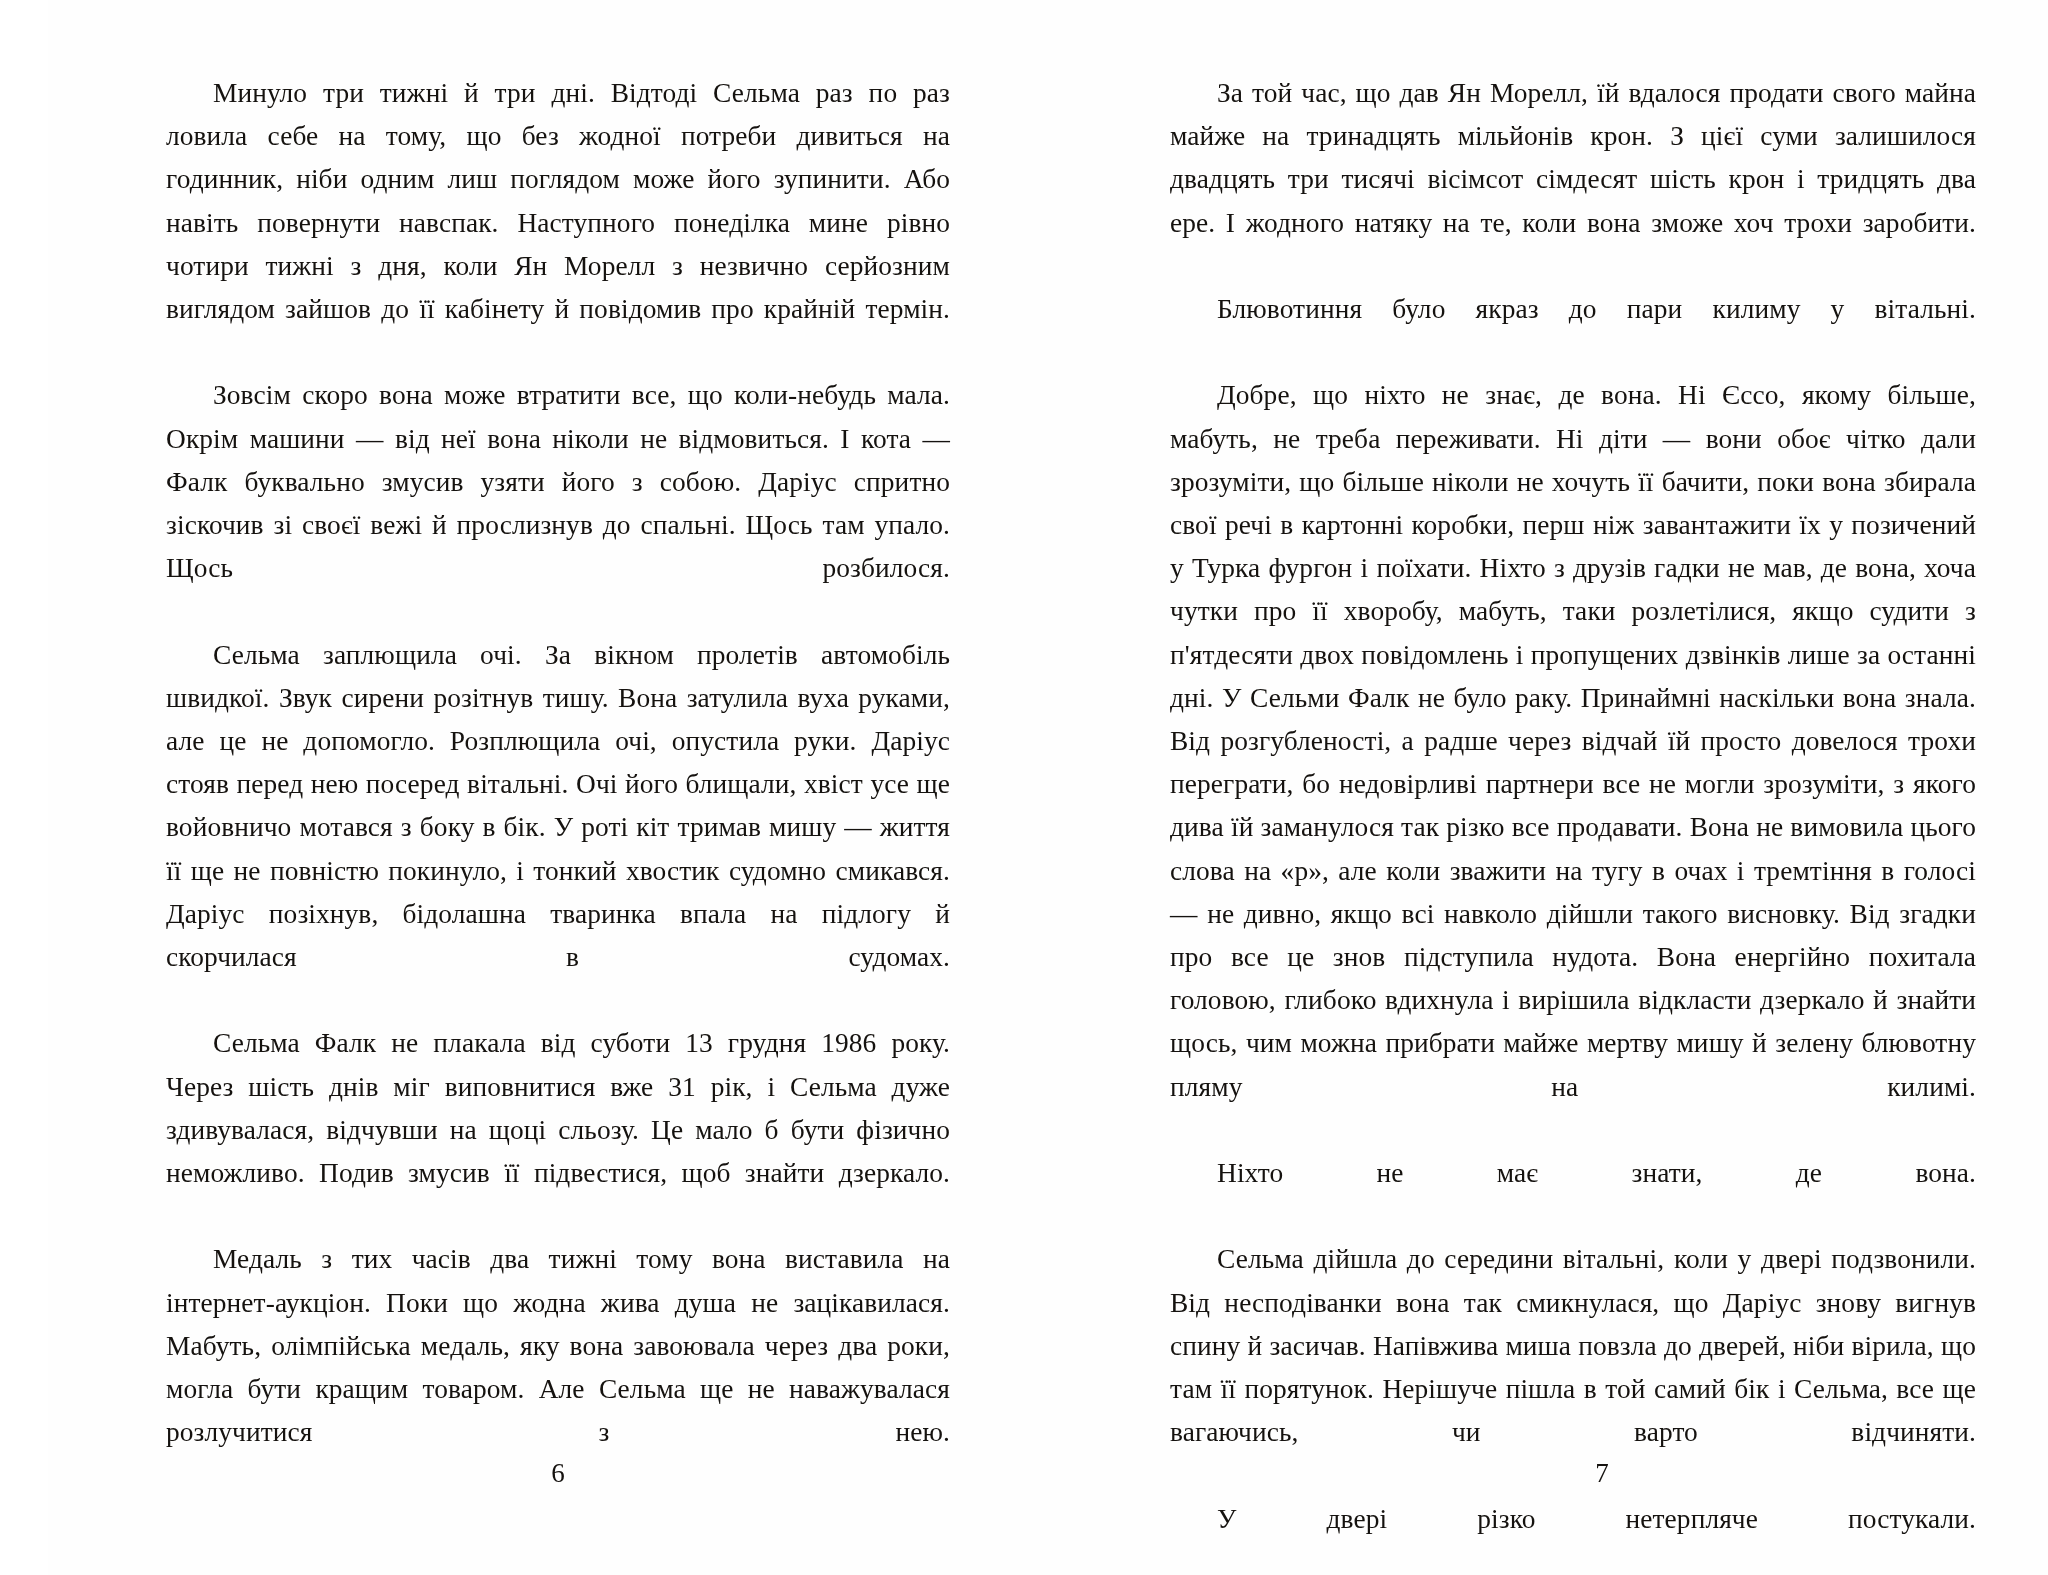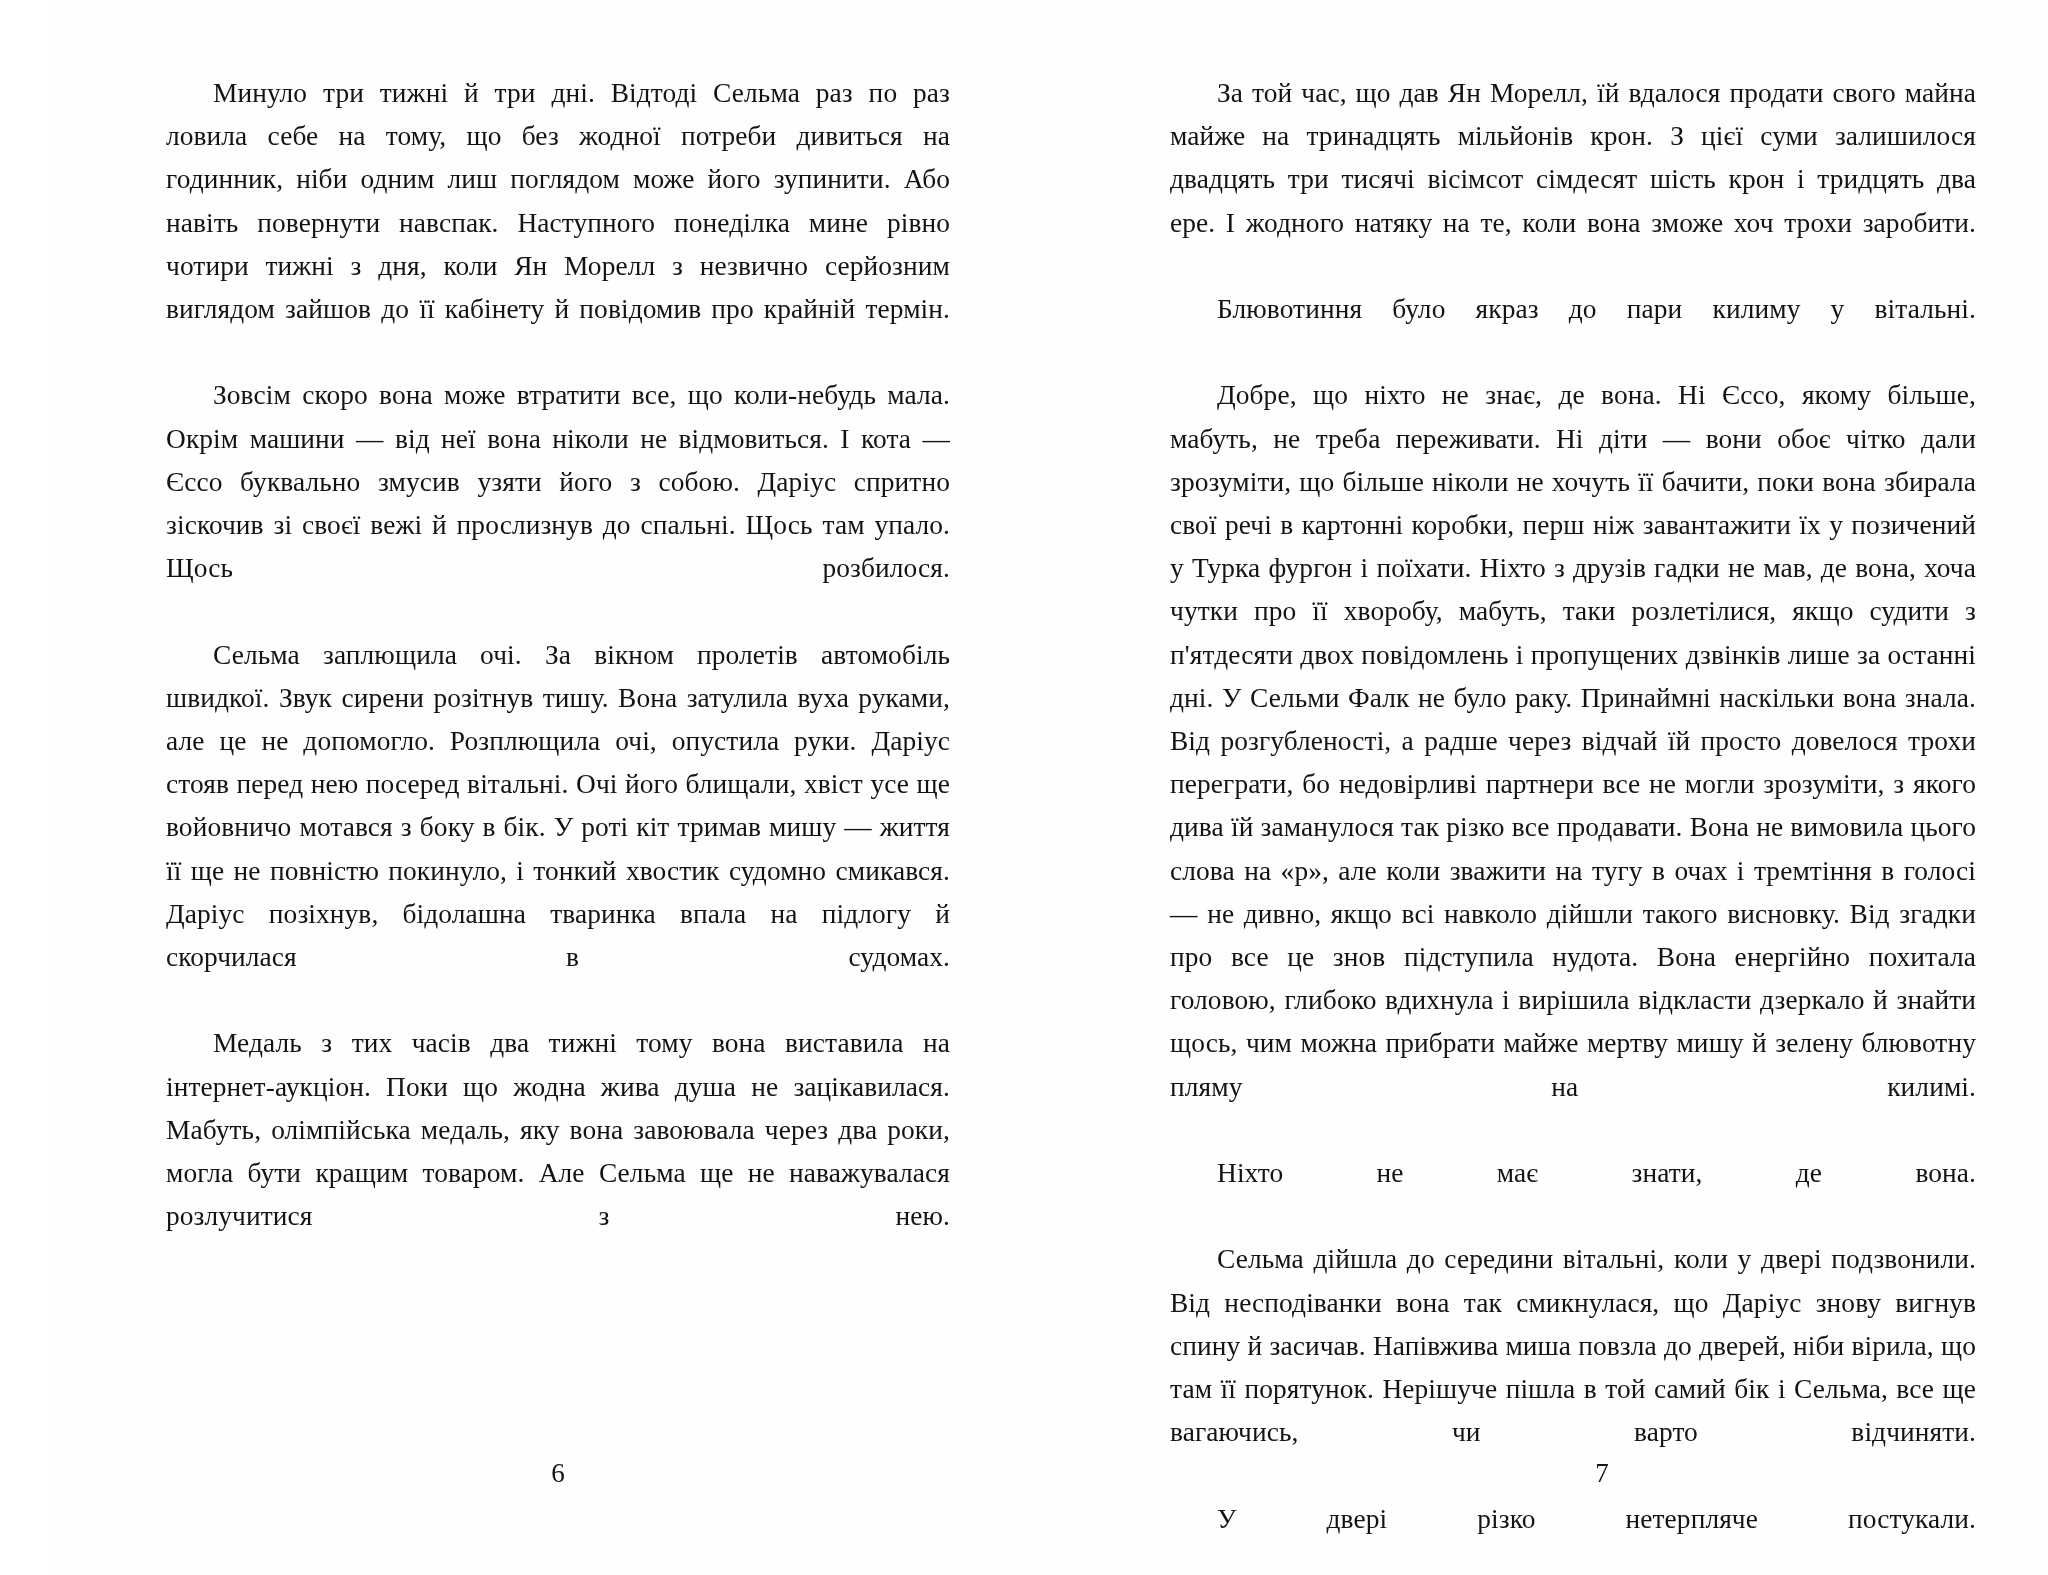--- a/index.html
+++ b/index.html
@@ -77,22 +77,23 @@
   }
 </style>
 </head>
 <body>
 
 <div class="book-spread">
 
   <div class="page page-left">
     <div class="text-block">
       <p>Минуло три тижні й три дні. Відтоді Сельма раз по раз ловила себе на тому, що без жодної потреби дивиться на годинник, ніби одним лиш поглядом може його зупинити. Або навіть повернути навспак. Наступного понеділка мине рівно чотири тижні з дня, коли Ян Морелл з незвично серйозним виглядом зайшов до її кабінету й повідомив про крайній термін.</p>
-      <p>Зовсім скоро вона може втратити все, що коли-небудь мала. Окрім машини — від неї вона ніколи не відмовиться. І кота — Єссо буквально змусив узяти його з собою. Даріус спритно зіскочив зі своєї вежі й прослизнув до спальні. Щось там упало. Щось розбилося.</p>
+      <p>Зовсім скоро вона може втратити все, що коли-небудь мала. Окрім машини — від неї вона ніколи не відмовиться. І кота — Фалк буквально змусив узяти його з собою. Даріус спритно зіскочив зі своєї вежі й прослизнув до спальні. Щось там упало. Щось розбилося.</p>
       <p>Сельма заплющила очі. За вікном пролетів автомобіль швидкої. Звук сирени розітнув тишу. Вона затулила вуха руками, але це не допомогло. Розплющила очі, опустила руки. Даріус стояв перед нею посеред вітальні. Очі його блищали, хвіст усе ще войовничо мотався з боку в бік. У роті кіт тримав мишу — життя її ще не повністю покинуло, і тонкий хвостик судомно смикався. Даріус позіхнув, бідолашна тваринка впала на підлогу й скорчилася в судомах.</p>
+      <p>Сельма Фалк не плакала від суботи 13 грудня 1986 року. Через шість днів міг виповнитися вже 31 рік, і Сельма дуже здивувалася, відчувши на щоці сльозу. Це мало б бути фізично неможливо. Подив змусив її підвестися, щоб знайти дзеркало.</p>
       <p>Медаль з тих часів два тижні тому вона виставила на інтернет-аукціон. Поки що жодна жива душа не зацікавилася. Мабуть, олімпійська медаль, яку вона завоювала через два роки, могла бути кращим товаром. Але Сельма ще не наважувалася розлучитися з нею.</p>
 
     </div>
     <div class="folio">6</div>
   </div>
 
   <div class="gutter"></div>
 
   <div class="page page-right">
     <div class="text-block">

